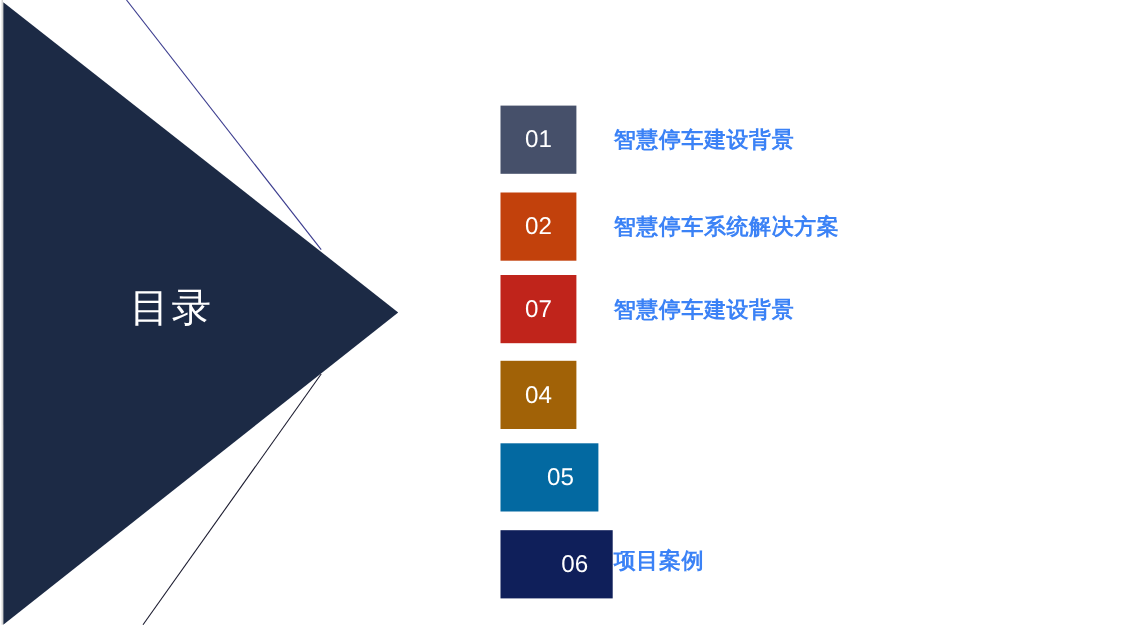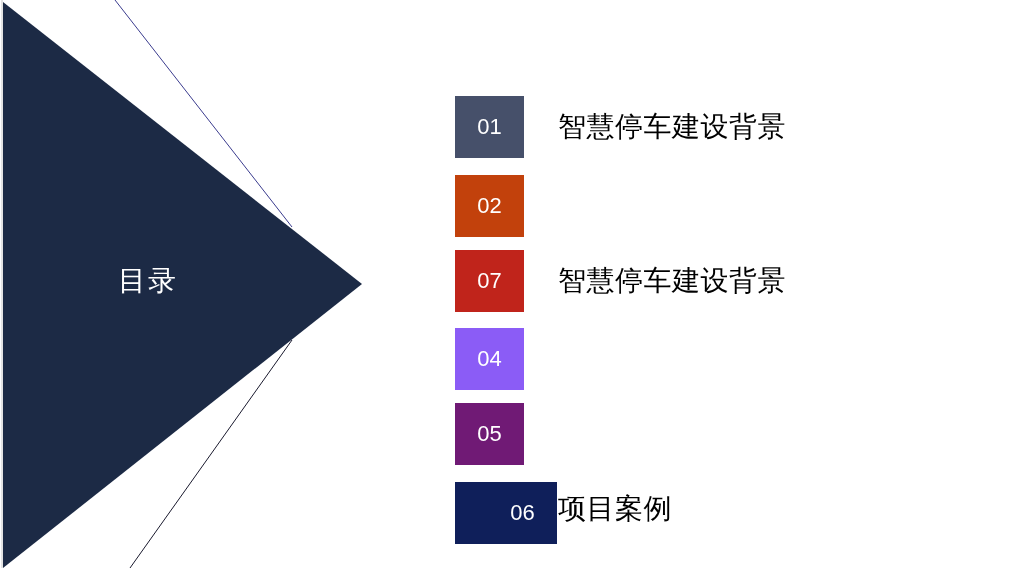--- a/index.html
+++ b/index.html
@@ -25,21 +25,21 @@
       position: absolute;
       left: 0; top: 0;
       width: 1024px;
       height: 574px;
     }
     .title {
       position: absolute;
       left: 118px;
       top: 256px;
       font-family: "DejaVu Serif", "Liberation Serif", serif;
-      font-size: 28px;
+      font-size: 36px;
       line-height: 50px;
       color: #ffffff;
       letter-spacing: 2px;
     }
     .toc-item {
       position: absolute;
       left: 415px;
       height: 62px;
       width: 420px;
       margin-left: 40px;
@@ -58,23 +58,23 @@
       font-size: 22px;
     }
     .label {
       position: absolute;
       left: 103px;
       top: 0;
       height: 62px;
       display: flex;
       align-items: center;
       font-family: "DejaVu Sans", sans-serif;
-      font-weight: normal;
-      font-size: 28px;
-      color: #000000;
+      font-weight: bold;
+      font-size: 20px;
+      color: #3b82f6;
       white-space: nowrap;
       letter-spacing: 0.5px;
     }
   </style>
 </head>
 <body>
 
 <div class="slide">
 
   <svg class="deco" viewBox="0 0 1024 574" width="1024" height="574">
@@ -86,33 +86,34 @@
 
   <div class="title">目录</div>
 
   <div class="toc-item" style="top:96px;">
     <div class="num-box" style="background:#46506A;">01</div>
     <div class="label">智慧停车建设背景</div>
   </div>
 
   <div class="toc-item" style="top:175px;">
     <div class="num-box" style="background:#c2410c;">02</div>
+    <div class="label">智慧停车系统解决方案</div>
   </div>
 
   <div class="toc-item" style="top:250px;">
     <div class="num-box" style="background:#C0241B;">07</div>
     <div class="label">智慧停车建设背景</div>
   </div>
 
   <div class="toc-item" style="top:328px;">
-    <div class="num-box" style="background:#8b5cf6;">04</div>
+    <div class="num-box" style="background:#a16207;">04</div>
   </div>
 
   <div class="toc-item" style="top:403px;">
-    <div class="num-box" style="background:#701a75;">05</div>
+    <div class="num-box" style="background:#0369a1;padding-left:20px;">05</div>
   </div>
 
   <div class="toc-item" style="top:482px;">
     <div class="num-box" style="background:#0F1F5A;padding-left:33px;">06</div>
     <div class="label" style="margin-top:-4px;">项目案例</div>
   </div>
 
 </div>
 
 </body></html>

